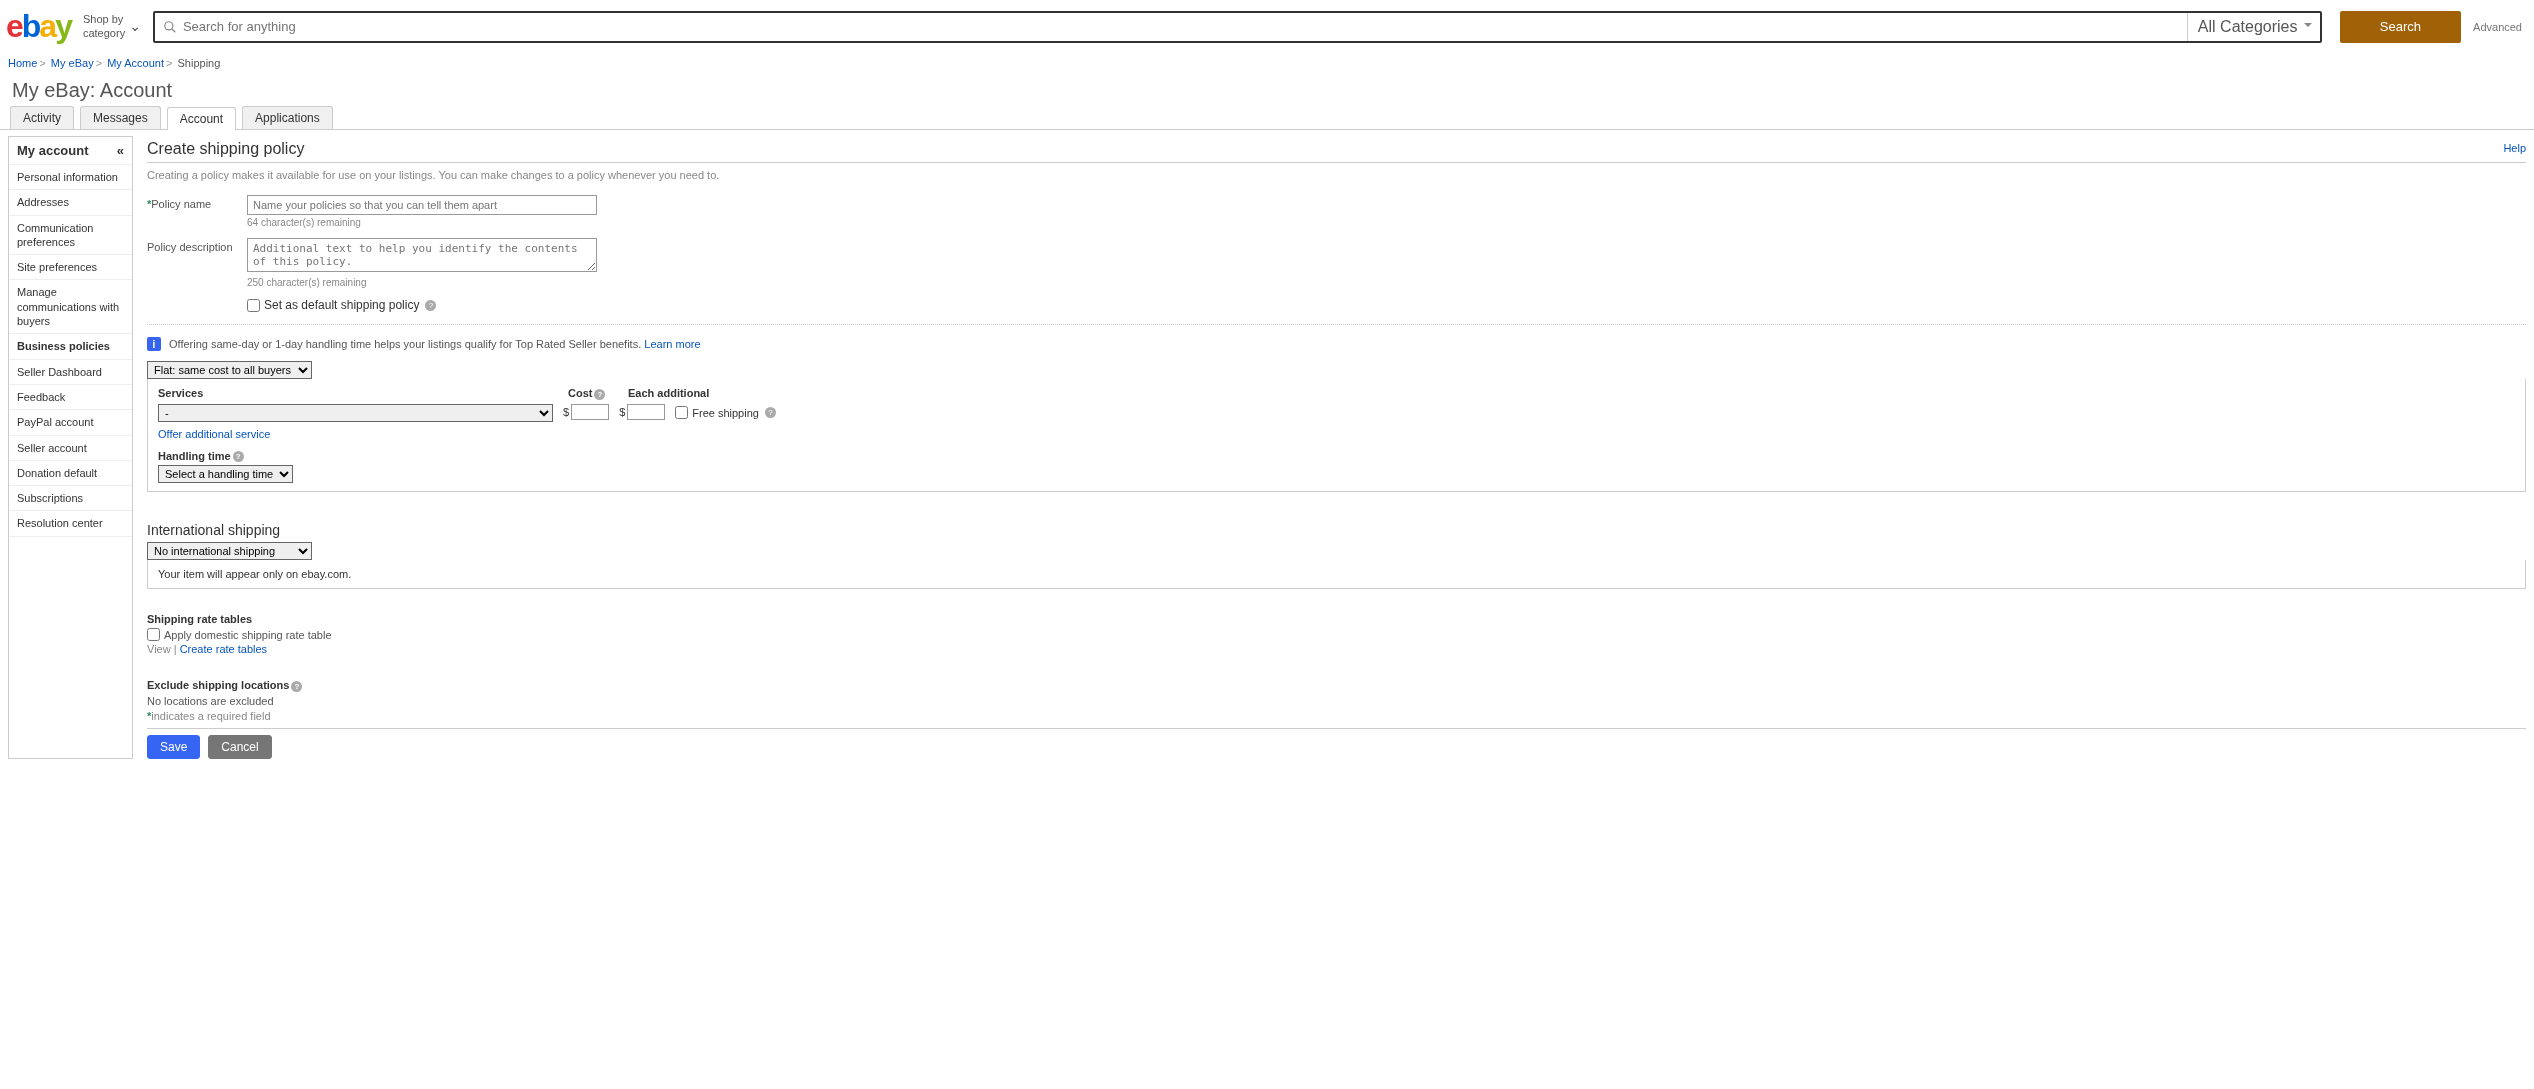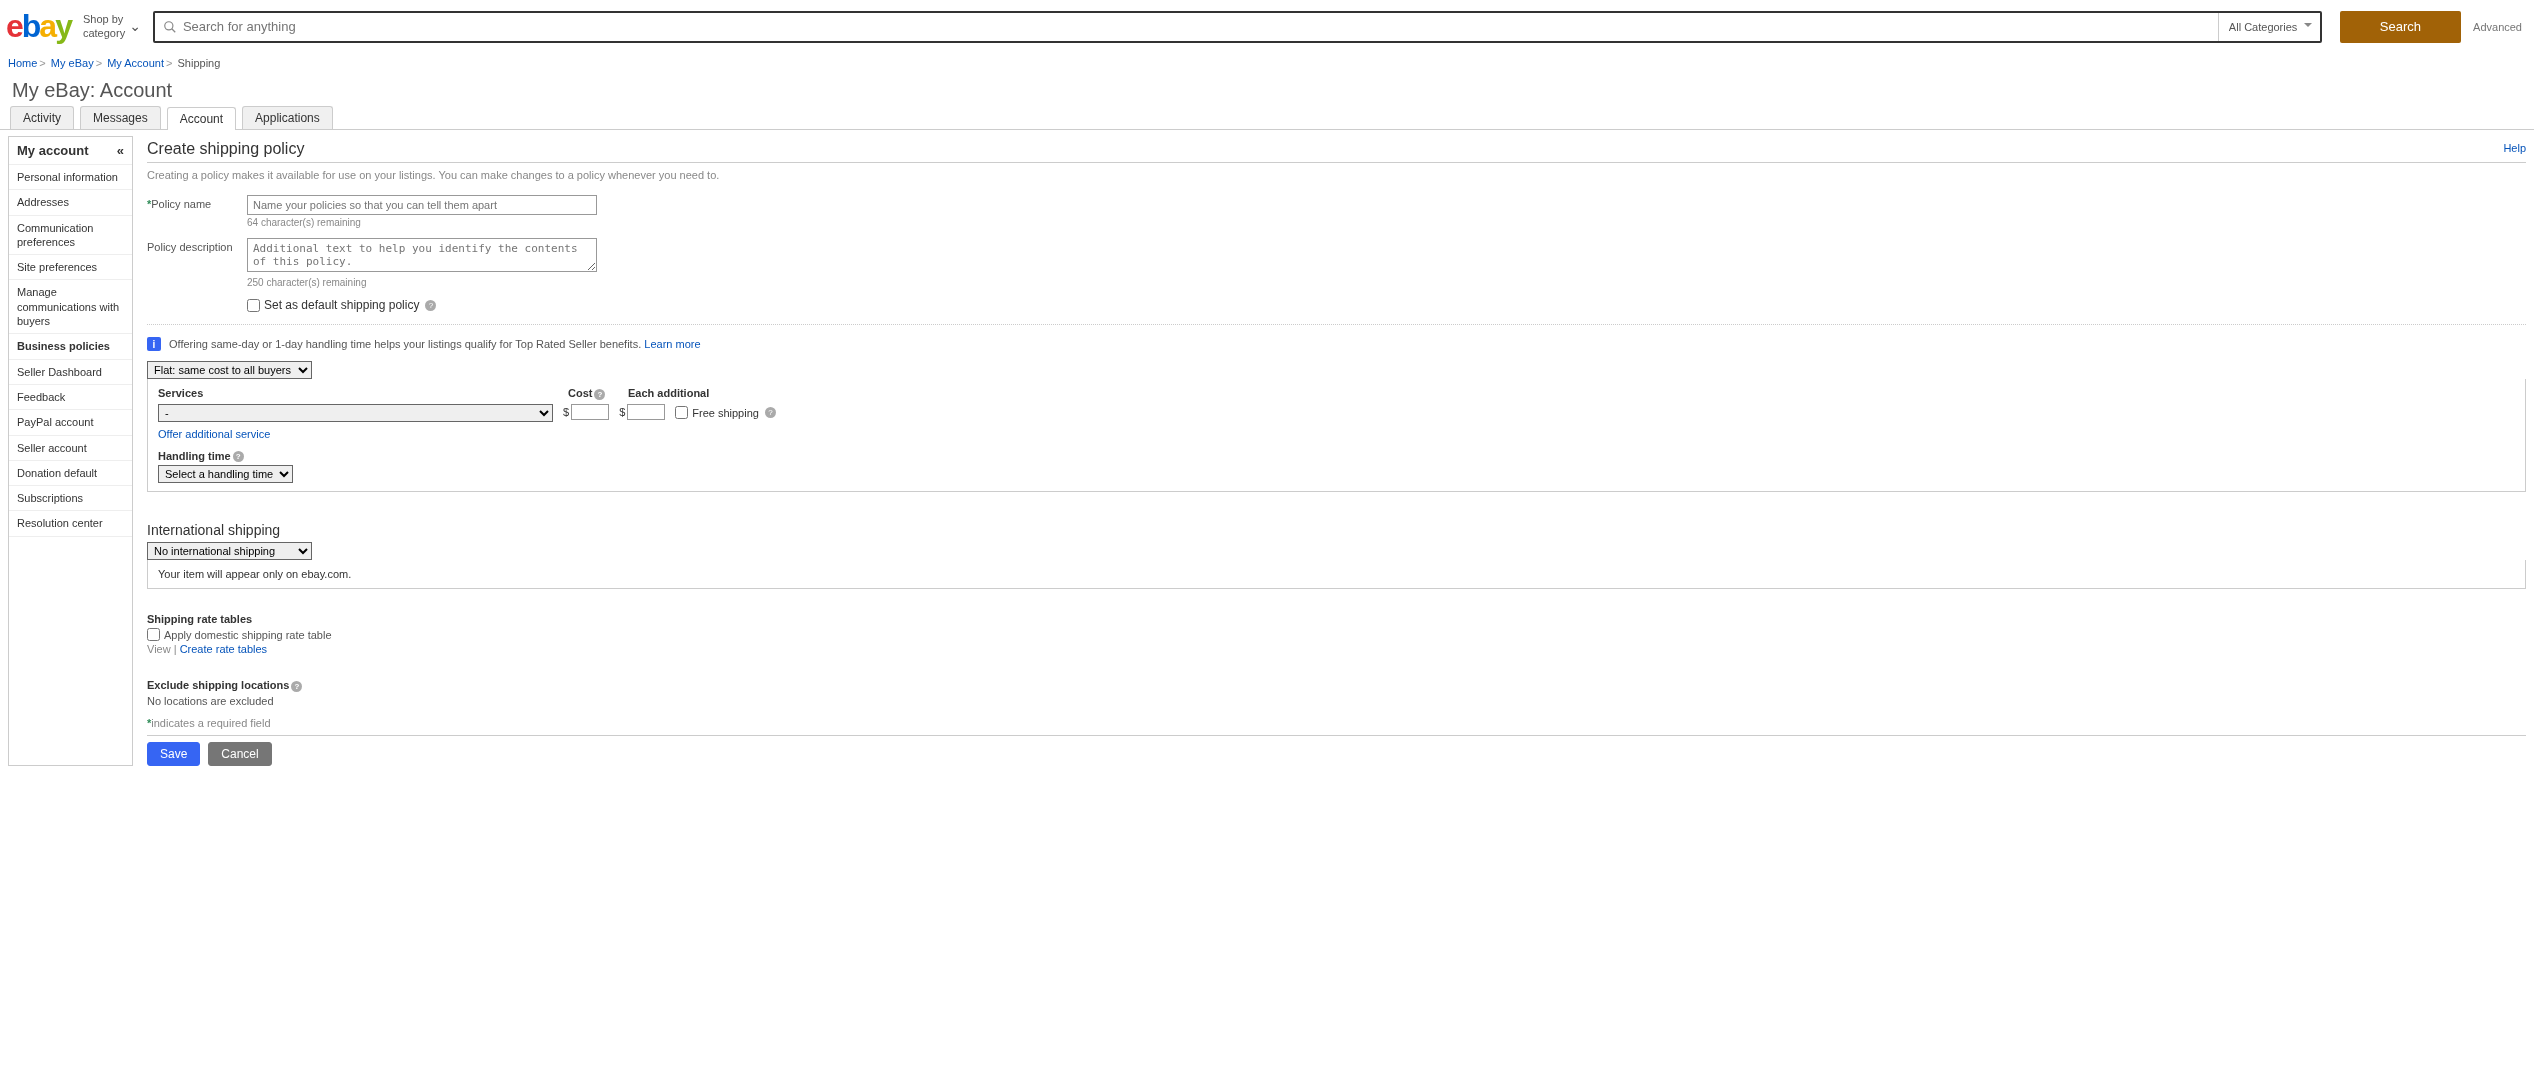--- a/index.html
+++ b/index.html
@@ -11,21 +11,21 @@
 .logo { display: flex; align-items: baseline; font-size: 32px; font-weight: bold; letter-spacing: -2px; }
 .logo .e1 { color: #e53238; }
 .logo .b { color: #0064d2; }
 .logo .a { color: #f5af02; }
 .logo .y { color: #86b817; }
 .shop-by { display: flex; align-items: center; gap: 4px; font-size: 11px; color: #555; cursor: pointer; line-height: 1.2; }
 .shop-by .chev { font-size: 14px; }
 .search-wrap { flex: 1; display: flex; align-items: stretch; border: 2px solid #333; border-radius: 2px; height: 32px; }
 .search-icon { display: flex; align-items: center; padding: 0 6px 0 8px; color: #888; }
 .search-input { flex: 1; border: none; outline: none; font-size: 13px; }
-.cat-select { border: none; border-left: 1px solid #ccc; padding: 0 22px 0 10px; font-size: 11px; color: #555; background: #fff; appearance: none; position: relative; cursor: pointer; }
+.cat-select { border: none; border-left: 1px solid #ccc; padding: 0 22px 0 10px; font-size: 16px; color: #555; background: #fff; appearance: none; position: relative; cursor: pointer; }
 .cat-wrap { position: relative; display: flex; }
 .cat-wrap::after { content: ""; position: absolute; right: 8px; top: 50%; transform: translateY(-50%); border: 4px solid transparent; border-top-color: #888; }
 .search-btn { background: #a16207; color: #fff; border: none; padding: 0 40px; font-size: 13px; height: 32px; cursor: pointer; border-radius: 2px; margin-left: 6px; }
 .advanced { font-size: 11px; color: #767676; margin-right: 4px; }
 
 
 .breadcrumb { padding: 4px 8px; font-size: 11px; }
 .breadcrumb a { color: #0654ba; }
 .breadcrumb .sep { color: #999; margin: 0 2px; }
 .breadcrumb .current { color: #555; }
@@ -82,21 +82,21 @@
 .link-action { color: #0654ba; font-size: 11px; cursor: pointer; }
 .sub-label { font-weight: bold; font-size: 11px; margin-top: 10px; margin-bottom: 3px; }
 .small-text { font-size: 11px; color: #555; }
 .gray-text { color: #888; }
 
 .btn { border: 1px solid #666; padding: 4px 12px; font-size: 12px; border-radius: 3px; cursor: pointer; }
 .btn-primary { background: #3665f3; color: #fff; border-color: #3665f3; }
 .btn-secondary { background: #767676; color: #fff; border-color: #767676; }
 .btn-row { display: flex; gap: 8px; margin-top: 6px; }
 
-.required-note { font-size: 11px; color: #888; margin: 10px 0 4px; border-bottom: 1px solid #ccc; padding-bottom: 6px; }
+.required-note { font-size: 11px; color: #888; margin: 3px 0 4px; border-bottom: 1px solid #ccc; padding-bottom: 6px; }
 </style>
 </head>
 <body>
 
 <div class="header">
   <div class="logo">
     <span class="e1">e</span>
       <span class="b">b</span>
       <span class="a">a</span>
       <span class="y">y</span>

